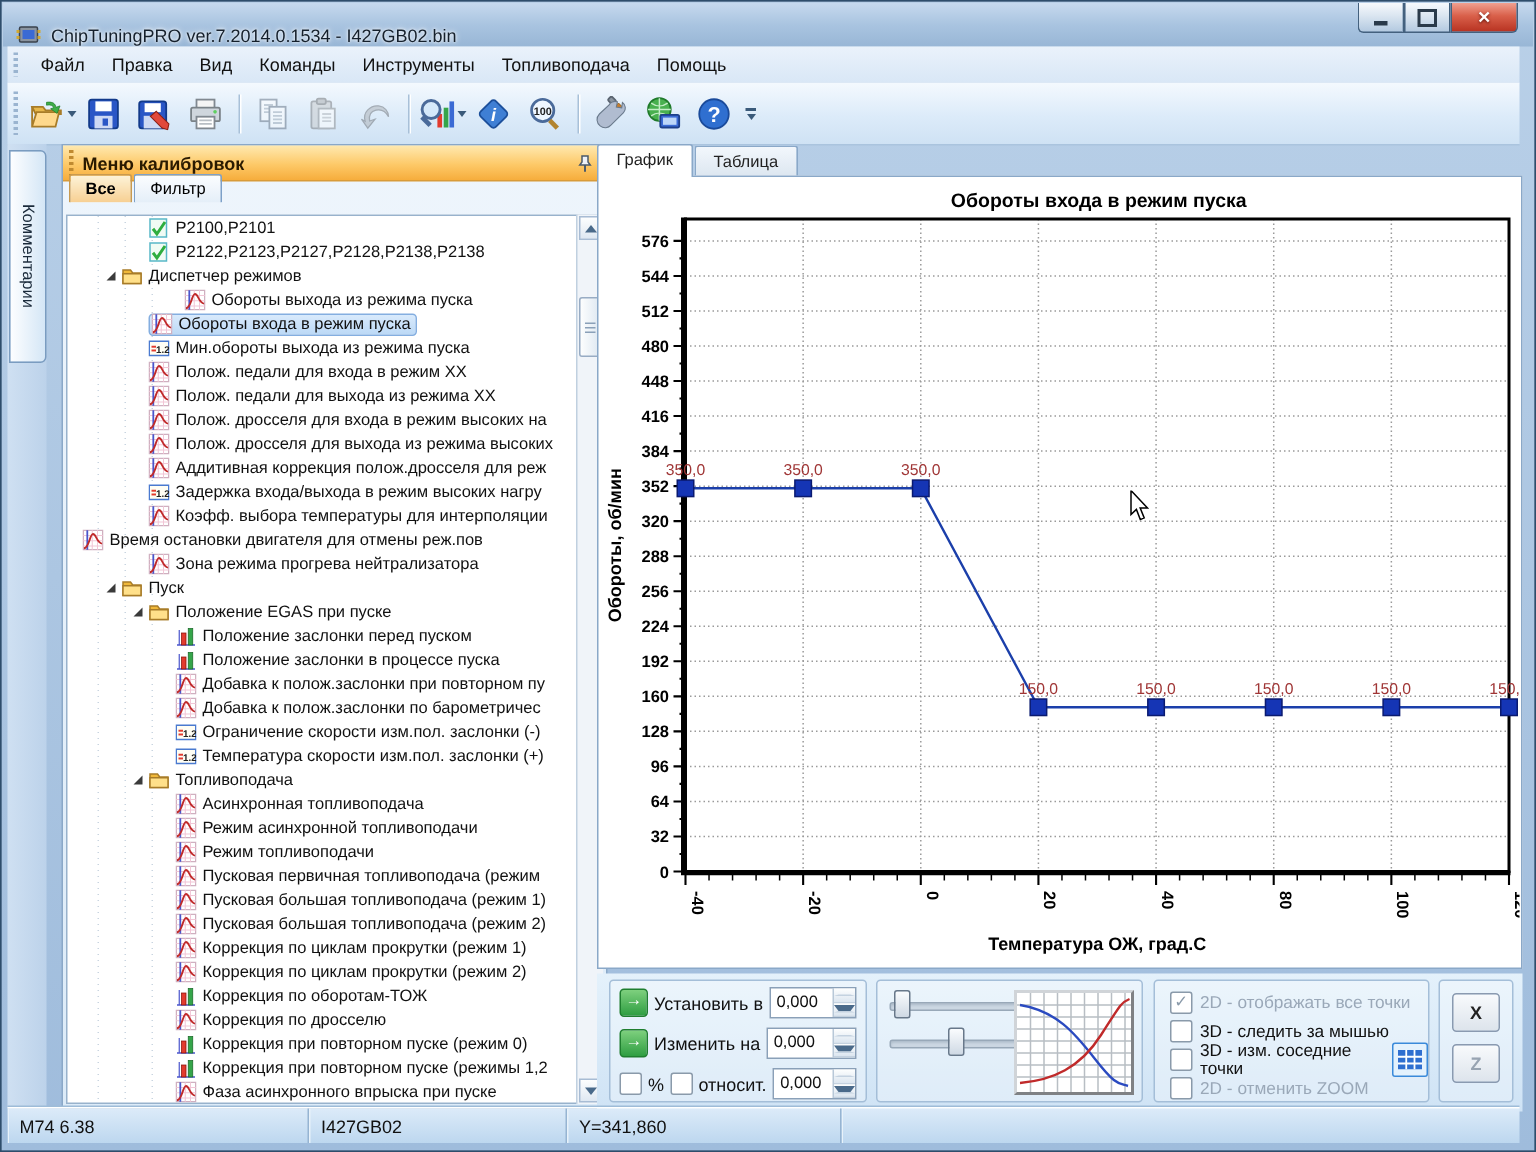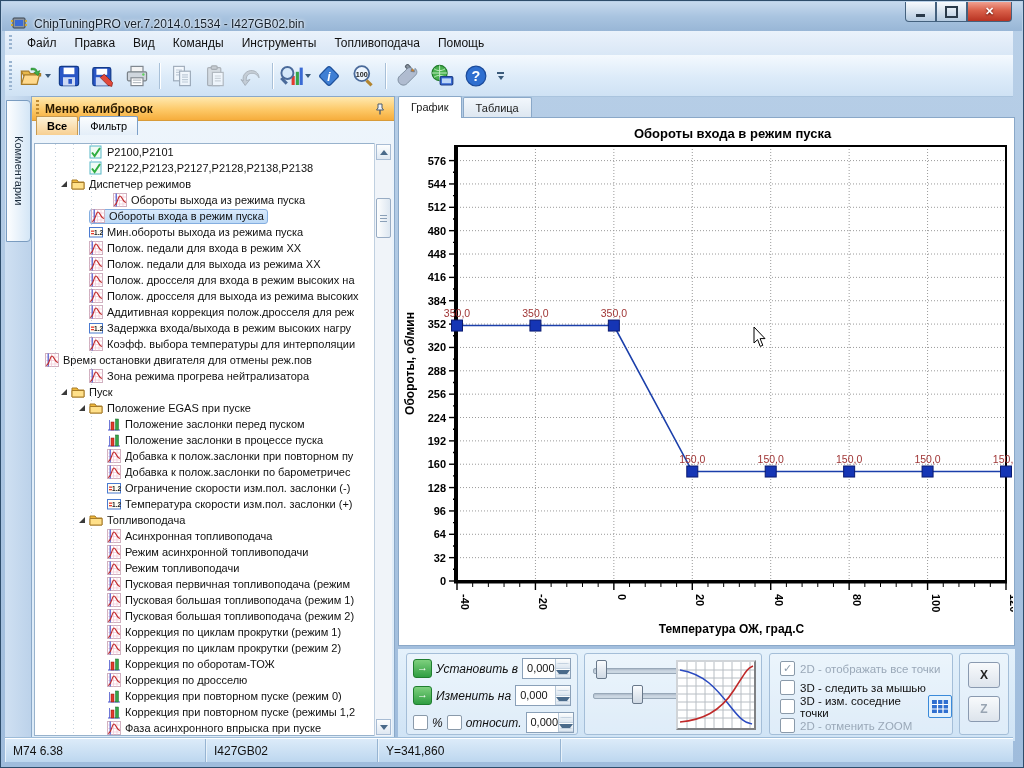--- a/index.html
+++ b/index.html
@@ -40,21 +40,21 @@
     border-top:4px solid #3a5a7a;margin-left:2px;}
   .tb-overflow{margin-left:2px;width:10px;display:flex;flex-direction:column;align-items:center;gap:2px;}
   
   .side-strip{position:absolute;left:4px;top:95px;width:26px;bottom:28px;
     background:linear-gradient(90deg,#cfe0f2,#bcd2ea);}
   .side-tab{position:absolute;left:1px;top:4px;width:23px;height:140px;
     background:linear-gradient(90deg,#fdfeff,#d4e6f6);border:1px solid #7a9cc0;
     border-radius:0 4px 4px 0;display:flex;align-items:center;justify-content:center;}
   .side-tab span{writing-mode:vertical-rl;font-size:11px;color:#1a2a3a;}
   
-  .calib{position:absolute;left:30px;top:95px;width:364px;bottom:28px;
+  .calib{position:absolute;left:40px;top:95px;width:364px;bottom:28px;
     background:linear-gradient(#eef5fc,#dcebf8);border:1px solid #8aa8c8;box-sizing:border-box;}
   .calib-hdr{height:23px;background:linear-gradient(#ffe9b0,#fdc968 55%,#f6ad3c);
     border-bottom:1px solid #d89b3a;display:flex;align-items:center;font-size:12px;font-weight:bold;color:#2a1a00;}
   .calib-hdr .grip{background:repeating-linear-gradient(180deg,#c08a30 0 2px,transparent 2px 4px);}
   .pin{margin-left:auto;margin-right:8px;width:12px;height:12px;}
   .ftabs{height:14px;display:flex;align-items:flex-end;padding-left:4px;}
   .ftab{font-size:11px;padding:3px 10px;border:1px solid #7da0c8;border-bottom:none;
     background:linear-gradient(#fbfdff,#e4eef8);margin-right:1px;border-radius:2px 2px 0 0;}
   .ftab.active{background:linear-gradient(#fdf3d8,#f7cf92);border-color:#c89a50;font-weight:bold;}
   .tree{position:absolute;left:2px;right:2px;top:46px;bottom:2px;background:#fff;
@@ -93,21 +93,21 @@
   .chart-svg{position:absolute;left:2px;top:20px;}
   
   .ctrlstrip{position:absolute;left:397px;top:648px;width:617px;height:92px;
     background:linear-gradient(#e4f1fb,#cfe3f5);}
   .grp{position:absolute;top:4px;height:82px;border:1px solid #a4bed8;border-radius:3px;
     background:rgba(255,255,255,.30);box-sizing:border-box;}
   .crow{display:flex;align-items:center;height:25px;margin:2px 6px 0 6px;font-size:12px;color:#111;}
   .garr{width:17px;height:17px;border:1px solid #1f7e2f;border-radius:3px;flex:none;
     background:linear-gradient(#7ed07e,#2f9e42);color:#fff;font-weight:bold;font-size:11px;
     text-align:center;line-height:15px;}
-  .clabel{margin:0 4px;white-space:nowrap;font-style:italic;}
+  .clabel{margin:0 4px;white-space:nowrap;}
   .spin{margin-left:auto;width:64px;height:21px;border:1px solid #8aa0b8;background:#fff;
     display:flex;box-sizing:border-box;}
   .spin .val{flex:1;font-size:11px;padding:3px 0 0 4px;}
   .spin .btns{width:14px;border-left:1px solid #b8c8d8;display:flex;flex-direction:column;}
   .spin .btns div{flex:1;background:linear-gradient(#fdfefe,#dce6f0);border-bottom:1px solid #c4d2e0;
     display:flex;align-items:center;justify-content:center;}
   .mini-tri-up{width:0;height:0;border-left:3px solid transparent;border-right:3px solid transparent;border-bottom:4px solid #4a6a8a;}
   .mini-tri-dn{width:0;height:0;border-left:3px solid transparent;border-right:3px solid transparent;border-top:4px solid #4a6a8a;}
   .cb{width:13px;height:13px;border:1px solid #8a9aaa;border-radius:2px;background:#fff;flex:none;
     font-size:11px;line-height:12px;text-align:center;color:#8a9aaa;}

